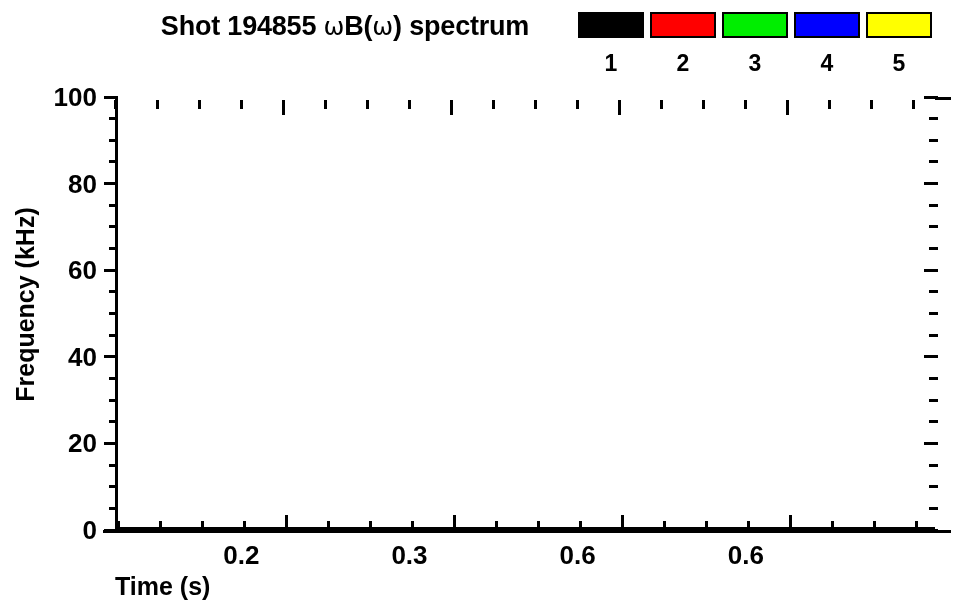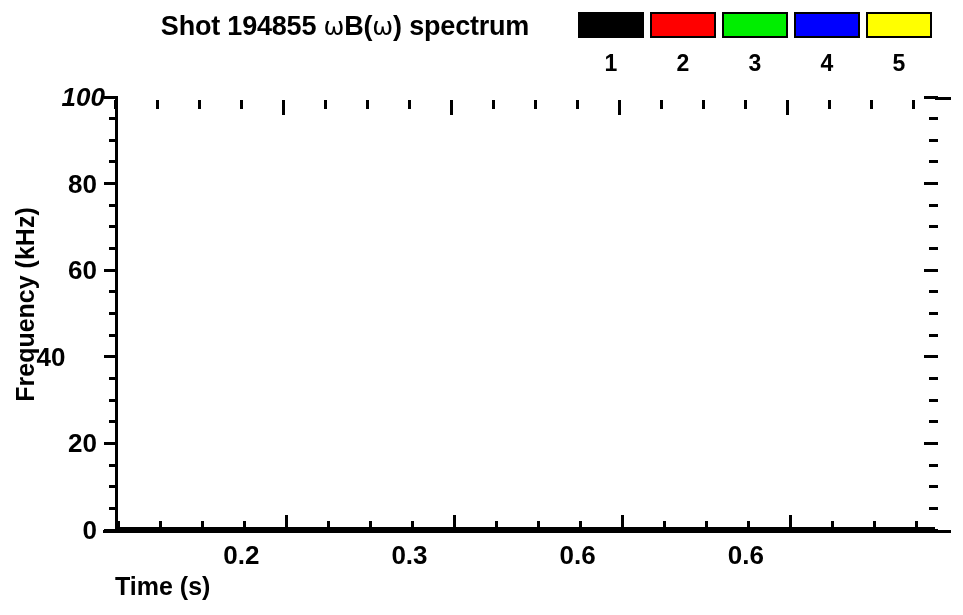--- a/index.html
+++ b/index.html
@@ -295,24 +295,24 @@
     <div class="tick tick-x-top minor" style="position: absolute; width: 3px; background: rgb(0, 0, 0); left: 744.269px; top: 100px; height: 9px;"></div>
     <div class="tick tick-x-top major" style="position: absolute; width: 3px; background: rgb(0, 0, 0); left: 786.321px; top: 100px; height: 15px;"></div>
     <div class="tick tick-x-top minor" style="position: absolute; width: 3px; background: rgb(0, 0, 0); left: 828.372px; top: 100px; height: 9px;"></div>
     <div class="tick tick-x-top minor" style="position: absolute; width: 3px; background: rgb(0, 0, 0); left: 870.423px; top: 100px; height: 9px;"></div>
     <div class="tick tick-x-top minor" style="position: absolute; width: 3px; background: rgb(0, 0, 0); left: 912.474px; top: 100px; height: 9px;"></div>
   </div>
 
 <div id="ylabels">
     <div class="ylabel-tick" style="top: 517px; left: 5px; width: 92px; position: absolute;">0</div>
     <div class="ylabel-tick" style="top: 430.4px; left: 5px; width: 92px; position: absolute;">20</div>
-    <div class="ylabel-tick" style="top: 343.8px; left: 5px; width: 92px; position: absolute; text-align: center;">40</div>
+    <div class="ylabel-tick" style="top: 343.8px; left: 5px; width: 92px; position: absolute;">40</div>
     <div class="ylabel-tick" style="top: 257.2px; left: 5px; width: 92px; position: absolute;">60</div>
     <div class="ylabel-tick" style="top: 170.6px; left: 5px; width: 92px; position: absolute;">80</div>
-    <div class="ylabel-tick" style="top: 84px; left: 13px; width: 92px; position: absolute; font-style: italic;">100</div>
+    <div class="ylabel-tick" style="top: 84px; left: 5px; width: 92px; position: absolute;">100</div>
   </div>
 <div id="xlabels">
     <div class="xlabel-tick" style="left: 223.205px; top: 542px;">0.2</div>
     <div class="xlabel-tick" style="left: 391.41px; top: 542px;">0.3</div>
     <div class="xlabel-tick" style="left: 559.615px; top: 542px;">0.6</div>
     <div class="xlabel-tick" style="left: 727.821px; top: 542px;">0.6</div>
   </div>
 
 <div id="ylabel-title">Frequency (kHz)</div>
 <div id="xlabel-title">Time (s)</div>

